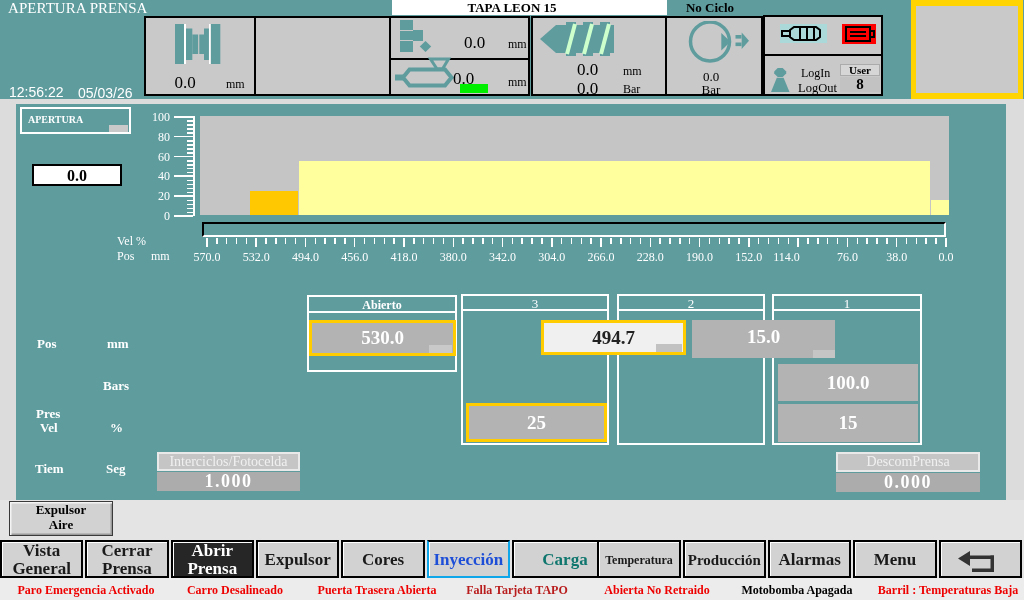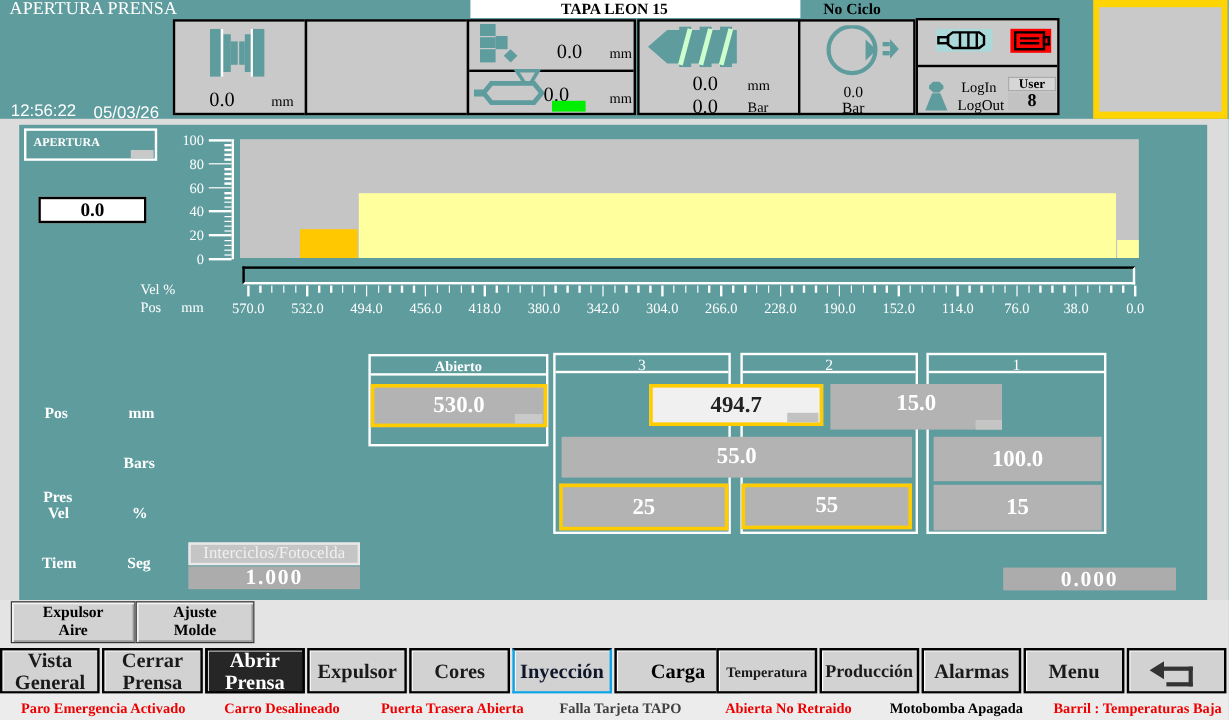--- a/index.html
+++ b/index.html
@@ -264,21 +264,21 @@
       <div class="abs" style="left:718.558px;top:238px;width:1.5px;height:6px;background:#fff;"></div>
       <div class="abs" style="left:728.412px;top:238px;width:1.5px;height:6px;background:#fff;"></div>
       <div class="abs" style="left:738.2660000000001px;top:238px;width:1.5px;height:6px;background:#fff;"></div>
       <div class="abs" style="left:748.12px;top:238px;width:1.5px;height:9px;background:#fff;"></div>
       <div class="abs wt" style="left:723.87px;top:250px;width:50px;text-align:center;font-size:12px;">152.0</div>
       <div class="abs" style="left:757.974px;top:238px;width:1.5px;height:6px;background:#fff;"></div>
       <div class="abs" style="left:767.828px;top:238px;width:1.5px;height:6px;background:#fff;"></div>
       <div class="abs" style="left:777.682px;top:238px;width:1.5px;height:6px;background:#fff;"></div>
       <div class="abs" style="left:787.5360000000001px;top:238px;width:1.5px;height:6px;background:#fff;"></div>
       <div class="abs" style="left:797.39px;top:238px;width:1.5px;height:9px;background:#fff;"></div>
-      <div class="abs wt" style="left:773.14px;top:250px;width:50px;text-align:center;font-size:12px;">114.0</div>
+      <div class="abs wt" style="left:773.14px;top:250px;width:50px;font-size:12px;">114.0</div>
       <div class="abs" style="left:807.244px;top:238px;width:1.5px;height:6px;background:#fff;"></div>
       <div class="abs" style="left:817.098px;top:238px;width:1.5px;height:6px;background:#fff;"></div>
       <div class="abs" style="left:826.952px;top:238px;width:1.5px;height:6px;background:#fff;"></div>
       <div class="abs" style="left:836.806px;top:238px;width:1.5px;height:6px;background:#fff;"></div>
       <div class="abs" style="left:846.66px;top:238px;width:1.5px;height:9px;background:#fff;"></div>
       <div class="abs wt" style="left:822.41px;top:250px;width:50px;text-align:center;font-size:12px;">76.0</div>
       <div class="abs" style="left:856.514px;top:238px;width:1.5px;height:6px;background:#fff;"></div>
       <div class="abs" style="left:866.3679999999999px;top:238px;width:1.5px;height:6px;background:#fff;"></div>
       <div class="abs" style="left:876.222px;top:238px;width:1.5px;height:6px;background:#fff;"></div>
       <div class="abs" style="left:886.076px;top:238px;width:1.5px;height:6px;background:#fff;"></div>
@@ -325,62 +325,60 @@
   <div class="abs wt serifb" style="left:309px;top:320px;width:147px;height:36px;background:#B3B3B3;border:3px solid #FFCC00;box-sizing:border-box;text-align:center;font-size:19px;line-height:30px;">530.0
     <div class="abs" style="right:1px;bottom:0px;width:23px;height:8px;background:#C9C9C9;"></div>
   </div>
   <div class="abs serifb" style="left:541px;top:320px;width:145px;height:35px;background:#F0F0F0;border:3px solid #FFCC00;box-sizing:border-box;text-align:center;font-size:19px;line-height:29px;color:#222;">494.7
     <div class="abs" style="right:1px;bottom:0px;width:26px;height:8px;background:#C2C2C2;"></div>
   </div>
   <div class="abs wt serifb" style="left:692px;top:320px;width:143px;height:38px;background:#B3B3B3;text-align:center;font-size:19px;line-height:34px;">15.0
     <div class="abs" style="right:0px;bottom:0px;width:22px;height:8px;background:#C5C5C5;"></div>
   </div>
 
-  <div class="abs wt serifb" style="left:468px;top:364px;width:292px;height:34px;background:#B3B3B3;text-align:center;font-size:19px;line-height:34px;">55.0</div>
   <div class="abs wt serifb" style="left:778px;top:364px;width:140px;height:37px;background:#B3B3B3;text-align:center;font-size:19px;line-height:37px;">100.0</div>
 
   <div class="abs wt serifb" style="left:466px;top:403px;width:141px;height:39px;background:#B3B3B3;border:3px solid #FFCC00;box-sizing:border-box;text-align:center;font-size:19px;line-height:33px;">25</div>
-  <div class="abs wt serifb" style="left:618px;top:403px;width:142px;height:38px;background:#B3B3B3;border:3px solid #FFCC00;box-sizing:border-box;text-align:center;font-size:19px;line-height:32px;">55</div>
   <div class="abs wt serifb" style="left:778px;top:404px;width:140px;height:38px;background:#B3B3B3;text-align:center;font-size:19px;line-height:38px;">15</div>
 
   <div class="abs" style="left:157px;top:452px;width:143px;height:19px;background:#C5C5C5;border:2px solid #E9E9E9;box-sizing:border-box;text-align:center;font-size:14px;color:#F0F0F0;line-height:15px;">Interciclos/Fotocelda</div>
   <div class="abs wt serifb" style="left:157px;top:472px;width:143px;height:19px;background:#ACACAC;text-align:center;font-size:18px;letter-spacing:1.5px;line-height:19px;">1.000</div>
+  <div class="abs" style="left:836px;top:452px;width:144px;height:20px;background:#C5C5C5;border:2px solid #E9E9E9;box-sizing:border-box;text-align:center;font-size:14px;color:#F0F0F0;line-height:16px;">DescomPrensa</div>
   <div class="abs wt serifb" style="left:836px;top:473px;width:144px;height:19px;background:#ACACAC;text-align:center;font-size:18px;letter-spacing:1.5px;line-height:19px;">0.000</div>
 
   <div class="abs" style="left:0;top:500px;width:1024px;height:100px;background:#E4E4E4;"></div>
 
   <div class="abs" style="left:9px;top:501px;width:104px;height:35px;background:#D2D2D2;border:1.5px solid #3a3a3a;box-shadow:inset 1.5px 1.5px 0 #F4F4F4, inset -1.5px -1.5px 0 #9a9a9a;box-sizing:border-box;text-align:center;font-size:13px;font-weight:bold;line-height:15px;">Expulsor<br>Aire</div>
-  <div class="abs" style="left:113px;top:501px;width:99px;height:35px;background:#D2D2D2;border:1.5px solid #3a3a3a;box-shadow:inset 1.5px 1.5px 0 #F4F4F4, inset -1.5px -1.5px 0 #9a9a9a;box-sizing:border-box;text-align:center;font-size:13px;font-weight:bold;line-height:15px;">Ajuste<br>Molde</div>
 
   <div id="nav">
       <div class="abs" style="left:0px;top:540px;width:83.33333333333333px;height:38px;background:#D2D2D2;color:#1a1a1a;border:2px solid #000;border-top:2px solid #000;box-shadow:inset 1px 1px 0 #fff;box-sizing:border-box;text-align:center;font-weight:bold;font-size:17px;line-height:18px;">Vista<br>General</div>
       <div class="abs" style="left:85.33333333333333px;top:540px;width:83.33333333333333px;height:38px;background:#D2D2D2;color:#1a1a1a;border:2px solid #000;border-top:2px solid #000;box-shadow:inset 1px 1px 0 #fff;box-sizing:border-box;text-align:center;font-weight:bold;font-size:17px;line-height:18px;">Cerrar<br>Prensa</div>
       <div class="abs" style="left:170.66666666666666px;top:540px;width:83.33333333333333px;height:38px;background:#262626;color:#fff;border:2px solid #000;border-top:2px solid #000;box-shadow:inset 1px 1px 0 #fff;box-sizing:border-box;text-align:center;font-weight:bold;font-size:17px;line-height:18px;">Abrir<br>Prensa</div>
       <div class="abs" style="left:256px;top:540px;width:83.33333333333333px;height:38px;background:#D2D2D2;color:#1a1a1a;border:2px solid #000;border-top:2px solid #000;box-shadow:inset 1px 1px 0 #fff;box-sizing:border-box;text-align:center;font-weight:bold;font-size:17px;line-height:36px;">Expulsor</div>
       <div class="abs" style="left:341.3333333333333px;top:540px;width:83.33333333333333px;height:38px;background:#D2D2D2;color:#1a1a1a;border:2px solid #000;border-top:2px solid #000;box-shadow:inset 1px 1px 0 #fff;box-sizing:border-box;text-align:center;font-weight:bold;font-size:17px;line-height:36px;">Cores</div>
-      <div class="abs" style="left:426.66666666666663px;top:540px;width:83.33333333333333px;height:38px;background:#D2D2D2;color:#0f172a;border:2px solid #0ea5e9;border-top:2px solid #000;box-shadow:inset 1px 1px 0 #fff;box-sizing:border-box;text-align:center;font-weight:bold;font-size:17px;line-height:36px;">Inyección</div>
-      <div class="abs" style="left:512px;top:540px;width:106px;height:38px;background:#D2D2D2;color:#000000;border:2px solid #000;border-top:2px solid #000;box-shadow:inset 1px 1px 0 #fff;box-sizing:border-box;text-align:center;font-weight:bold;font-size:17px;line-height:36px;">Carga</div>
+      <div class="abs" style="left:426.66666666666663px;top:540px;width:83.33333333333333px;height:38px;background:#D2D2D2;color:#1d4ed8;border:2px solid #0ea5e9;border-top:2px solid #000;box-shadow:inset 1px 1px 0 #fff;box-sizing:border-box;text-align:center;font-weight:bold;font-size:17px;line-height:36px;">Inyección</div>
+      <div class="abs" style="left:512px;top:540px;width:106px;height:38px;background:#D2D2D2;color:#0f766e;border:2px solid #000;border-top:2px solid #000;box-shadow:inset 1px 1px 0 #fff;box-sizing:border-box;text-align:center;font-weight:bold;font-size:17px;line-height:36px;">Carga</div>
       <div class="abs" style="left:597.3333333333333px;top:540px;width:83.33333333333333px;height:38px;background:#D2D2D2;color:#1a1a1a;border:2px solid #000;border-top:2px solid #000;box-shadow:inset 1px 1px 0 #fff;box-sizing:border-box;text-align:center;font-weight:bold;font-size:12px;line-height:36px;">Temperatura</div>
       <div class="abs" style="left:682.6666666666666px;top:540px;width:83.33333333333333px;height:38px;background:#D2D2D2;color:#1a1a1a;border:2px solid #000;border-top:2px solid #000;box-shadow:inset 1px 1px 0 #fff;box-sizing:border-box;text-align:center;font-weight:bold;font-size:15px;line-height:36px;">Producción</div>
       <div class="abs" style="left:768px;top:540px;width:83.33333333333333px;height:38px;background:#D2D2D2;color:#1a1a1a;border:2px solid #000;border-top:2px solid #000;box-shadow:inset 1px 1px 0 #fff;box-sizing:border-box;text-align:center;font-weight:bold;font-size:17px;line-height:36px;">Alarmas</div>
       <div class="abs" style="left:853.3333333333333px;top:540px;width:83.33333333333333px;height:38px;background:#D2D2D2;color:#1a1a1a;border:2px solid #000;border-top:2px solid #000;box-shadow:inset 1px 1px 0 #fff;box-sizing:border-box;text-align:center;font-weight:bold;font-size:17px;line-height:36px;">Menu</div>
       <div class="abs" style="left:938.6666666666666px;top:540px;width:83.33333333333333px;height:38px;background:#D2D2D2;color:#1a1a1a;border:2px solid #000;border-top:2px solid #000;box-shadow:inset 1px 1px 0 #fff;box-sizing:border-box;text-align:center;font-weight:bold;font-size:17px;line-height:36px;"><svg width="44" height="24" viewBox="0 0 44 24" style="margin-top:8px;">
           <g fill="#333">
             <polygon points="0,8.5 12,1 12,16"></polygon>
             <rect x="10" y="5.5" width="26" height="3.5"></rect>
             <rect x="32.5" y="5.5" width="3.5" height="16.5"></rect>
             <rect x="14" y="18.5" width="22" height="3.5"></rect>
           </g>
         </svg></div>
     </div>
 
   <div class="abs" style="left:0;top:578px;width:1024px;height:22px;background:#ECECEC;"></div>
   <div id="alarms">
       <div class="abs serifb" style="left:-24px;top:583px;width:220px;text-align:center;font-size:12px;color:#EE0000;">Paro Emergencia Activado</div>
       <div class="abs serifb" style="left:125px;top:583px;width:220px;text-align:center;font-size:12px;color:#EE0000;">Carro Desalineado</div>
       <div class="abs serifb" style="left:267px;top:583px;width:220px;text-align:center;font-size:12px;color:#EE0000;">Puerta Trasera Abierta</div>
-      <div class="abs serifb" style="left:407px;top:583px;width:220px;text-align:center;font-size:12px;color:#404040;">Falla Tarjeta TAPO</div>
+      <div class="abs serifb" style="left:407px;top:583px;width:220px;text-align:center;font-size:12px;color:#b91c1c;">Falla Tarjeta TAPO</div>
       <div class="abs serifb" style="left:547px;top:583px;width:220px;text-align:center;font-size:12px;color:#EE0000;">Abierta No Retraido</div>
       <div class="abs serifb" style="left:687px;top:583px;width:220px;text-align:center;font-size:12px;color:#000;">Motobomba Apagada</div>
       <div class="abs serifb" style="left:838px;top:583px;width:220px;text-align:center;font-size:12px;color:#EE0000;">Barril : Temperaturas Baja</div>
     </div>
 
 </div>
 
 </body></html>

